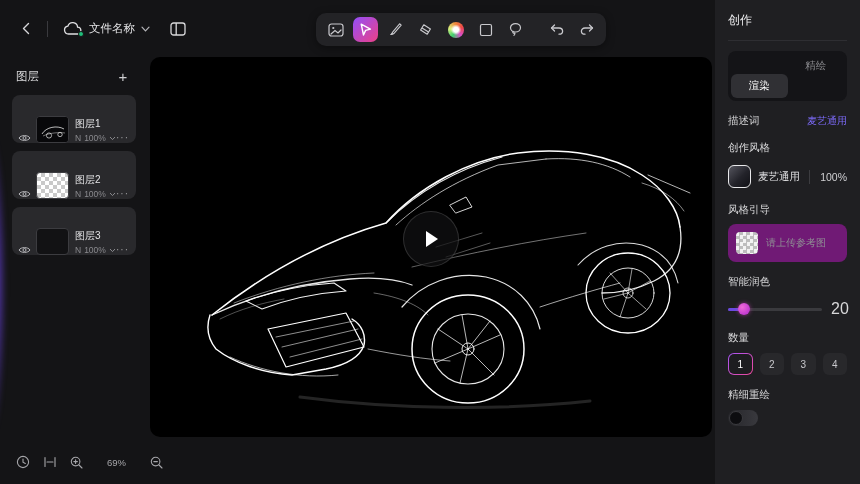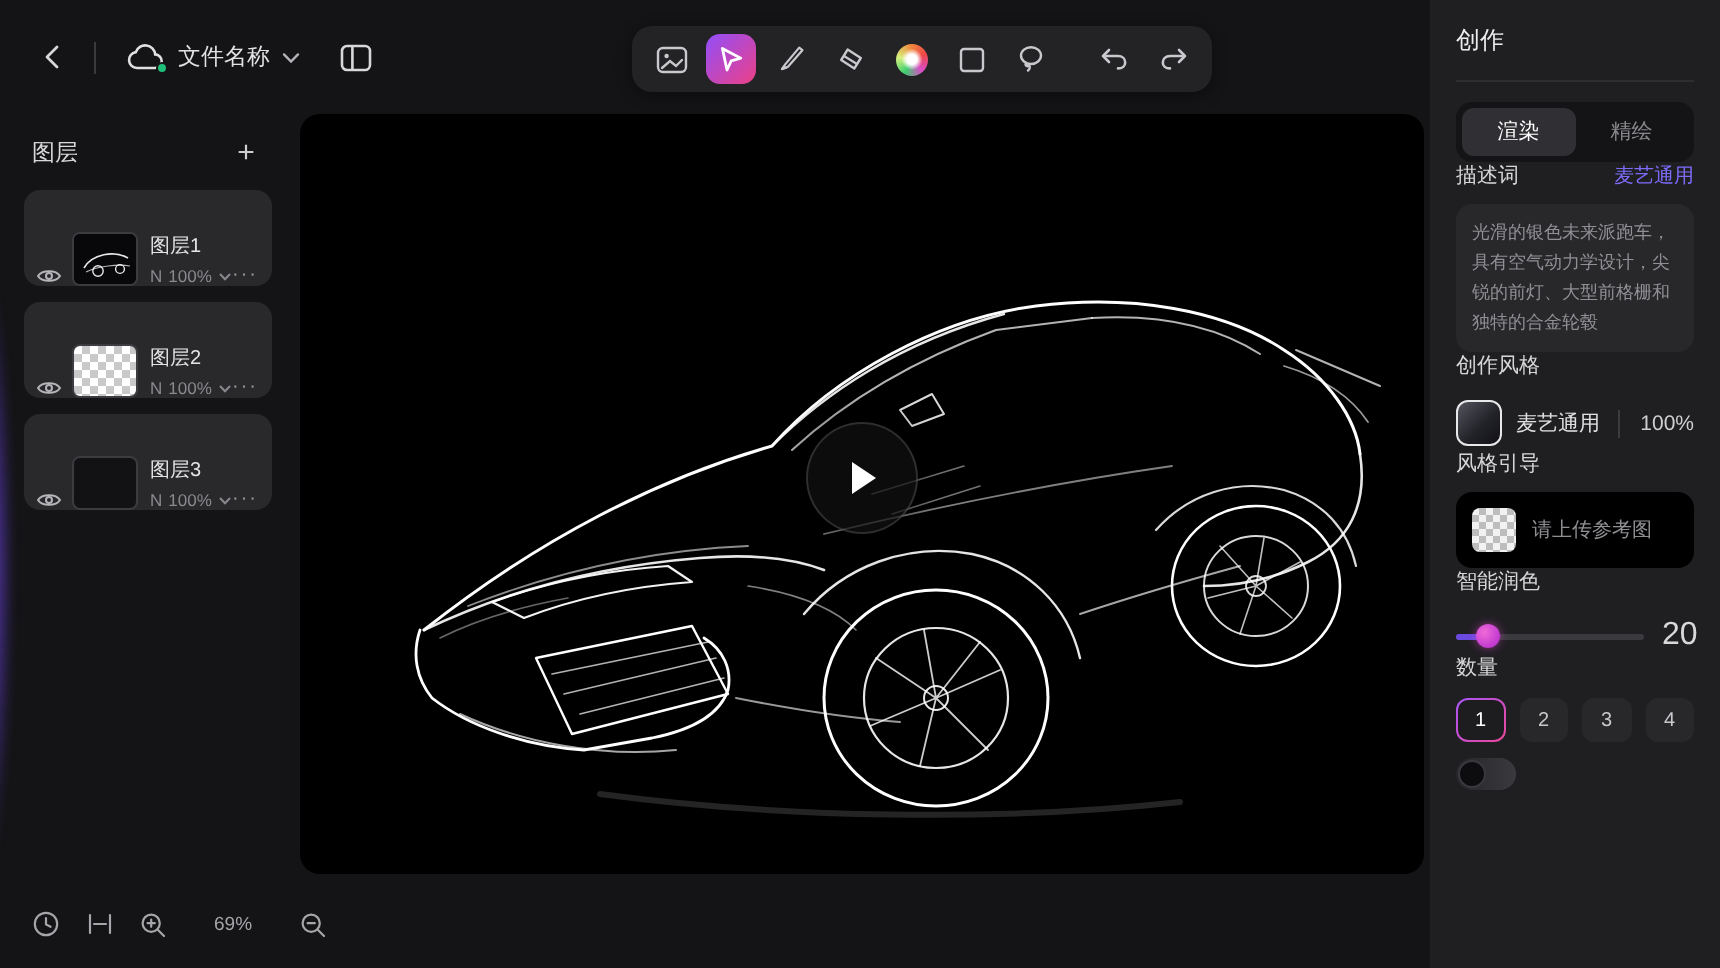--- a/index.html
+++ b/index.html
@@ -58,31 +58,31 @@
   .canvas svg.sketch { position:absolute; inset:0; }
   .play-btn { position:absolute; left:50%; top:48%; transform:translate(-50%,-50%); width:56px; height:56px; border-radius:50%;
     background:rgba(16,16,18,.72); border:1px solid rgba(255,255,255,.14); display:flex; align-items:center; justify-content:center; cursor:pointer;
     box-shadow:0 0 18px rgba(0,0,0,.6); }
 
   
   .rpanel { position:absolute; right:0; top:0; width:145px; height:484px; background:#1f1f22; padding:12px 13px; overflow:hidden; }
   .rp-title { font-size:12px; color:#ececee; padding-bottom:11px; border-bottom:1px solid #2e2e32; }
   .rp-tabs { display:flex; background:#141417; border-radius:8px; padding:3px; margin-top:10px; }
   .rp-tab { flex:1; text-align:center; font-size:10.5px; color:#8a8a8e; padding:5px 0; border-radius:6px; cursor:pointer; }
-  .rp-tab.active { background:#303034; color:#fff; }
-  .rp-row-label { display:flex; align-items:flex-end; justify-content:space-between; }
+  .rp-tab.active { background:#303034; color:#fff;margin-top:20px; }
+  .rp-row-label { display:flex; align-items:flex-end; justify-content:space-between; margin-top:13px; }
   .rp-label { font-size:10.5px; color:#d6d6d8; }
   .rp-link { font-size:10px; color:#7d6bfa; cursor:pointer; }
   .rp-textarea { margin-top:7px; background:#28282b; border-radius:8px; padding:7px 8px; font-size:9px; line-height:15px; color:#8f8f94; min-height:60px; cursor:text; }
   .style-row { display:flex; align-items:center; margin-top:8px; padding:2px 0; cursor:pointer; }
   .style-thumb { width:23px; height:23px; border-radius:6px; border:1.5px solid #e8e8ea; background:linear-gradient(135deg,#55555e 0%,#23232a 55%,#101015 100%); flex:none; }
   .style-name { font-size:10.5px; color:#e0e0e2; margin-left:7px; }
   .style-div { width:1px; height:14px; background:#3c3c40; margin-left:auto; }
   .style-strength { font-size:10.5px; color:#cfcfd2; margin-left:10px; }
-  .upload-row { display:flex; align-items:center; gap:8px; margin-top:7px; background:#000000; border-radius:8px; padding:8px; cursor:pointer; }
+  .upload-row { display:flex; align-items:center; gap:8px; margin-top:7px; background:#701a75; border-radius:8px; padding:8px; cursor:pointer; }
   .upload-thumb { width:22px; height:22px; border-radius:4px; background-image:conic-gradient(#bdbdbd 0 90deg,#f2f2f2 0 180deg,#bdbdbd 0 270deg,#f2f2f2 0); background-size:7px 7px; background-color:#f2f2f2; flex:none; }
   .upload-text { font-size:10px; color:#8f8f94; }
   .slider-row { display:flex; align-items:center; gap:9px; margin-top:11px; }
   .slider { position:relative; flex:1; height:12px; cursor:pointer; }
   .slider-track { position:absolute; left:0; right:0; top:5px; height:3px; border-radius:2px; background:#3a3a3e; }
   .slider-fill { position:absolute; left:0; top:5px; height:3px; width:17%; border-radius:2px; background:#6a4ae0; }
   .slider-thumb { position:absolute; left:17%; top:0; width:12px; height:12px; margin-left:-6px; border-radius:50%;
     background:radial-gradient(circle at 35% 35%, #f06ad8, #c23ad0 70%); box-shadow:0 0 4px rgba(220,70,200,.6); cursor:grab; }
   .slider-value { font-size:16px; color:#d8d8da; width:16px; text-align:right; }
   .qty-row { display:flex; gap:7px; margin-top:8px; }
@@ -346,21 +346,20 @@
 
     <div class="rp-tabs">
       <div class="rp-tab active">渲染</div>
       <div class="rp-tab">精绘</div>
     </div>
 
     <div class="rp-row-label">
       <span class="rp-label">描述词</span>
       <span class="rp-link">麦艺通用</span>
     </div>
-    <div class="rp-textarea">光滑的银色未来派跑车，具有空气动力学设计，尖锐的前灯、大型前格栅和独特的合金轮毂</div>
 
     <div class="rp-row-label">
       <span class="rp-label">创作风格</span>
     </div>
     <div class="style-row">
       <span class="style-thumb"></span>
       <span class="style-name">麦艺通用</span>
       <span class="style-div"></span>
       <span class="style-strength">100%</span>
     </div>
@@ -388,18 +387,21 @@
     <div class="rp-row-label">
       <span class="rp-label">数量</span>
     </div>
     <div class="qty-row">
       <div class="qty-btn selected">1</div>
       <div class="qty-btn">2</div>
       <div class="qty-btn">3</div>
       <div class="qty-btn">4</div>
     </div>
 
+    <div class="rp-row-label">
+      <span class="rp-label">精细重绘</span>
+    </div>
     <div class="toggle">
       <div class="toggle-knob"></div>
     </div>
 
   </aside>
 </div>
 
 </body></html>

